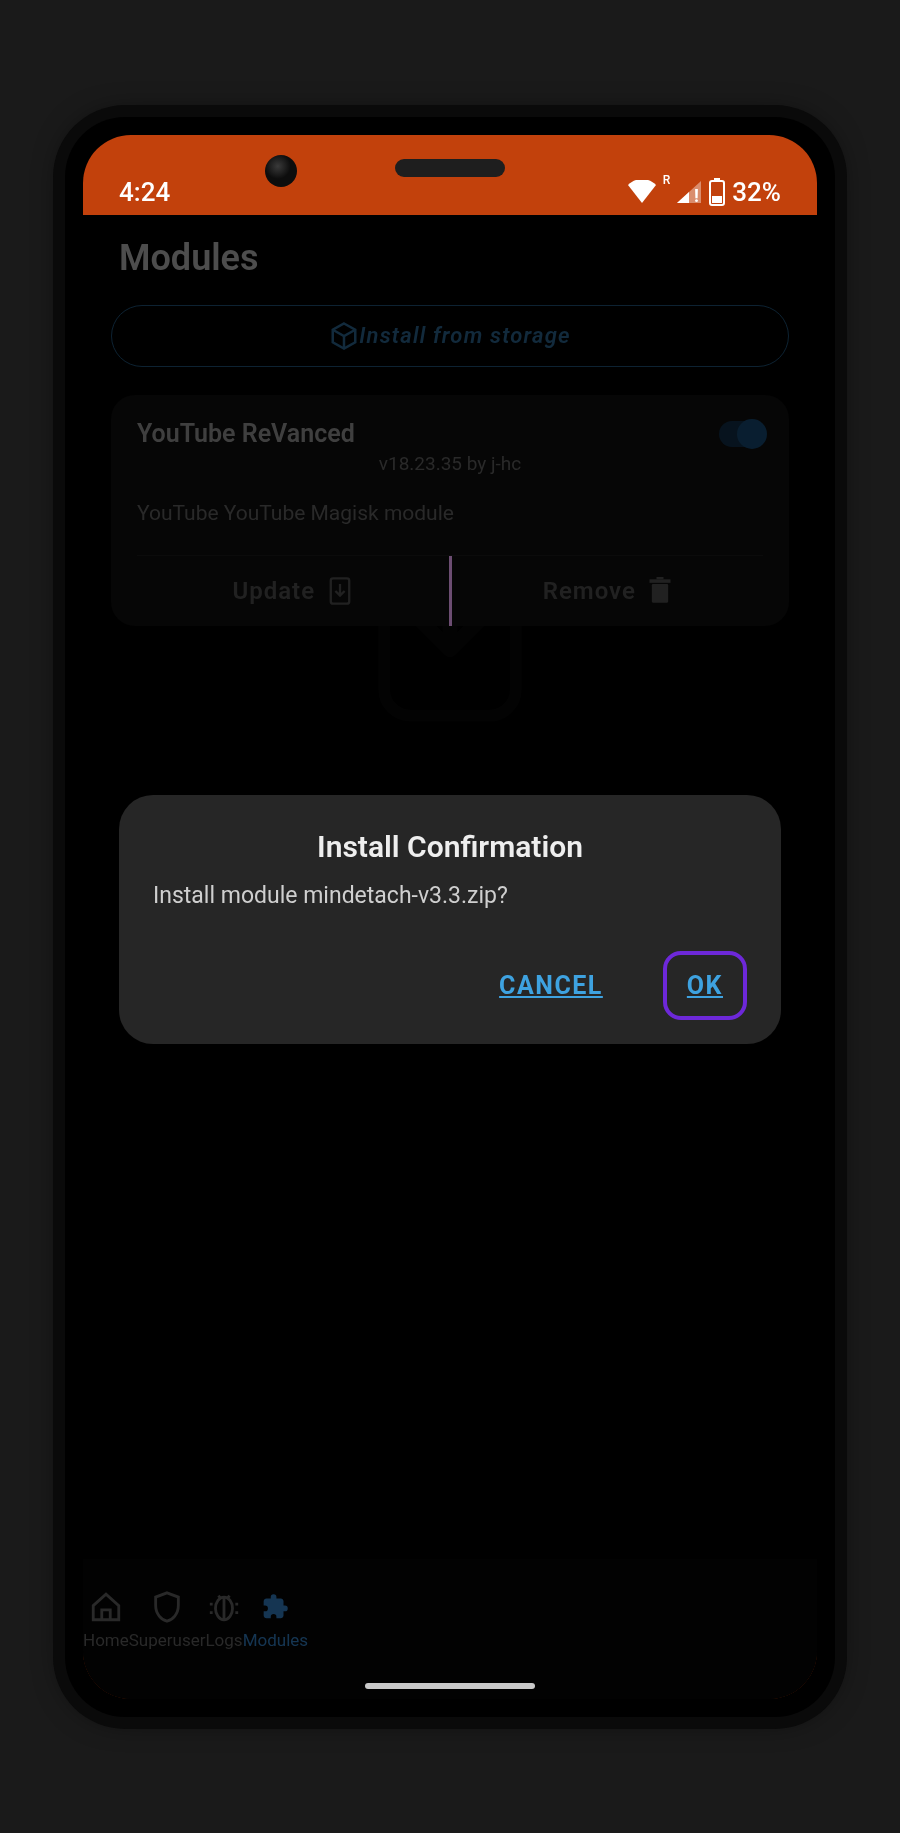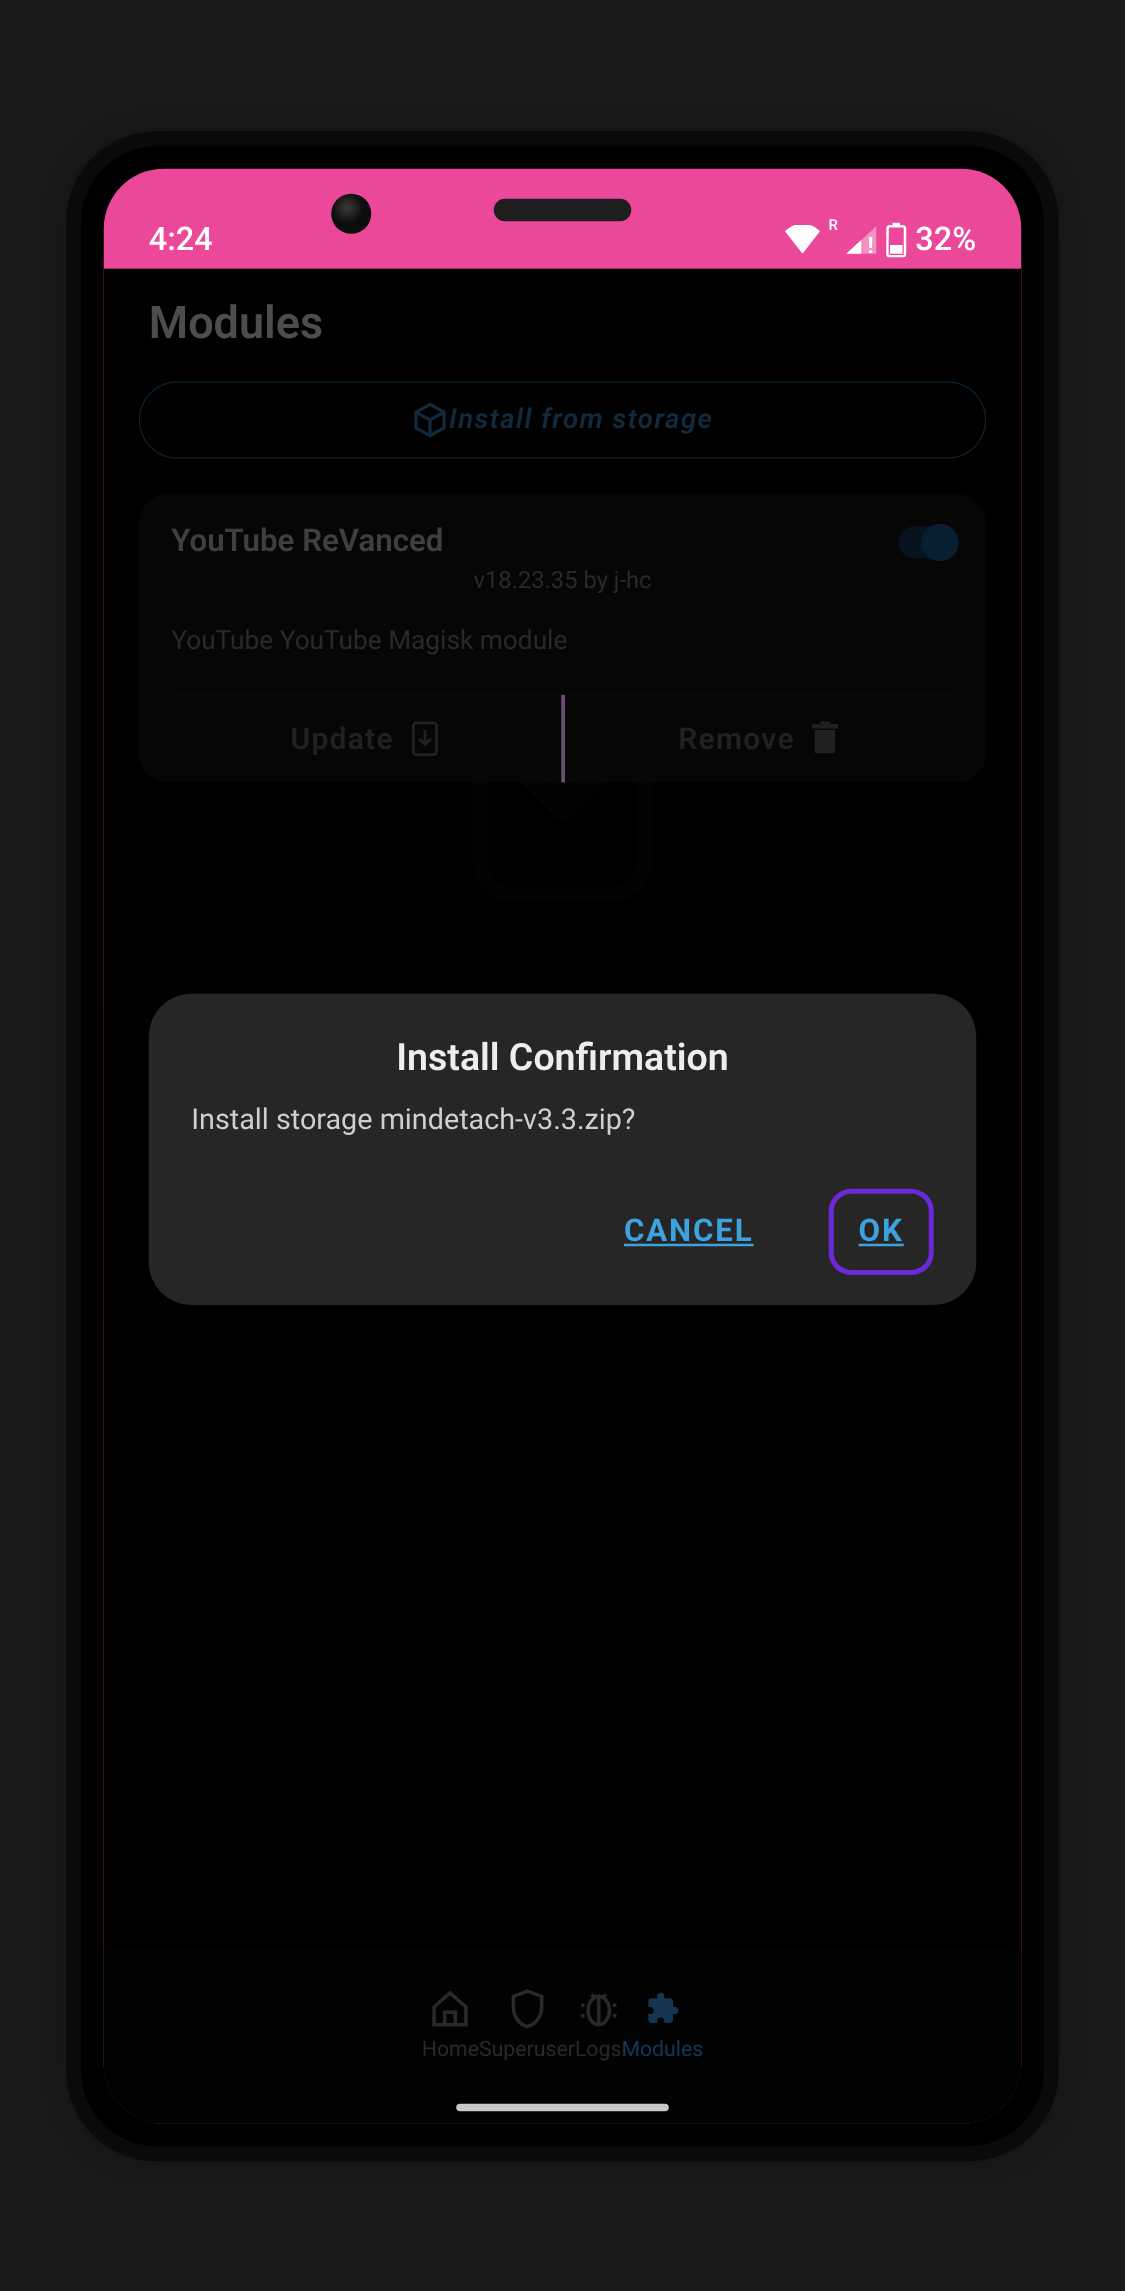--- a/index.html
+++ b/index.html
@@ -39,21 +39,21 @@
     transform: translateX(-50%);
     width: 110px;
     height: 18px;
     border-radius: 10px;
     background: #1e1e1e;
     z-index: 120;
   }
   .screen {
     position: absolute;
     top: 18px; left: 18px; right: 18px; bottom: 18px;
-    background: #ec4899;
+    background: #c2410c;
     border-radius: 48px;
     overflow: hidden;
   }
   .status-bar {
     height: 80px;
     display: flex;
     align-items: flex-end;
     justify-content: space-between;
     padding: 0 36px 8px 36px;
     color: #fff;
@@ -139,21 +139,21 @@
     z-index: 50;
     box-shadow: 0 10px 40px rgba(0,0,0,0.6);
   }
   .dialog-title { color:#eee; font-size:30px; font-weight:600; text-align:center; }
   .dialog-msg   { color:#cfcfcf; font-size:23px; margin-top:18px; }
   .dialog-actions{ display:flex; justify-content:flex-end; gap:40px; margin-top:42px; align-items:center;}
   .dlg-btn { color:#3ea2e0; font-size:25px; font-weight:700; letter-spacing:1.5px; padding:16px 20px; border-radius:18px;text-decoration:underline;}
   .dlg-ok { border:4px solid #6d28d9; }
   .nav-bar {
     position:absolute; left:0; right:0; bottom:0; height:140px;
-    display:flex; align-items:center; justify-content:center;
+    display:flex; align-items:center; justify-content:flex-start;
     background:#050505;
     padding-bottom:18px;
   }
   .nav-item{ display:flex; flex-direction:column; align-items:center; gap:6px; color:#5b5b5b; font-size:17px;}
   .nav-item.active{ color:#2f77b7; }
   .nav-item svg{ width:34px; height:34px; }
   .home-indicator{
     position:absolute; bottom:10px; left:50%; transform:translateX(-50%);
     width:170px; height:6px; background:#c9c9c9; border-radius:4px; z-index:60;
   }
@@ -232,21 +232,21 @@
                 </svg>
             </div>
           </div>
         </div>
       </div>
 
       <div class="scrim"></div>
 
       <div class="dialog">
         <div class="dialog-title">Install Confirmation</div>
-        <div class="dialog-msg">Install storage mindetach-v3.3.zip?</div>
+        <div class="dialog-msg">Install module mindetach-v3.3.zip?</div>
         <div class="dialog-actions">
           <span class="dlg-btn">CANCEL</span>
           <span class="dlg-btn dlg-ok">OK</span>
         </div>
       </div>
 
       <div class="nav-bar">
         <div class="nav-item">
           <svg viewBox="0 0 24 24" fill="none" stroke="#5b5b5b" stroke-width="2">
               <path d="M3 11 L12 3 L21 11 V21 H3 Z"></path>

